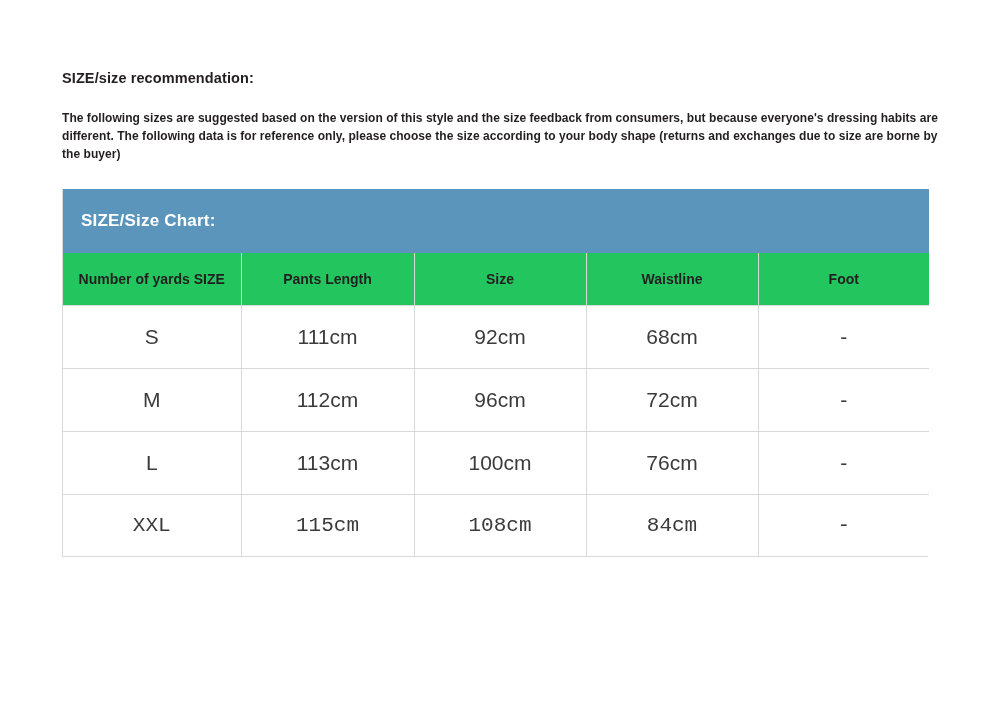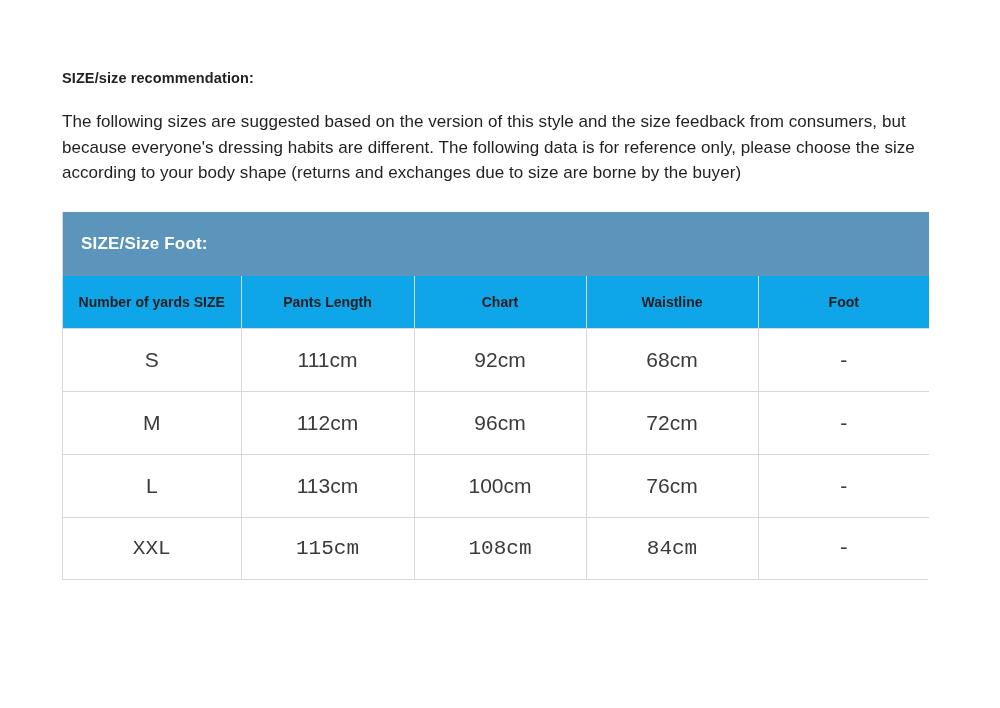--- a/index.html
+++ b/index.html
@@ -22,22 +22,22 @@
     padding: 70px 62px 0 62px;
   }
   .heading {
     font-size: 14.5px;
     font-weight: bold;
     letter-spacing: .1px;
     margin: 0 0 22px 0;
     line-height: 1.2;
   }
   .intro {
-    font-size: 17px;
-    font-weight: normal;
+    font-size: 12px;
+    font-weight: bold;
     line-height: 1.5;
     margin: 14px 0 26px 0;
     max-width: 880px;
     letter-spacing: .05px;
   }
   .table-wrap {
     width: 866px;
     border-left: 1px solid #d9d9d9;
     border-right: 1px solid #d9d9d9;
     border-bottom: 1px solid #d9d9d9;
@@ -58,21 +58,21 @@
     letter-spacing: .2px;
   }
   table.size-chart th {
     font-size: 14px;
     font-weight: bold;
     color: #231f20;
     text-align: center;
     padding: 18px 4px;
     border-bottom: 1px solid #d9d9d9;
     border-right: 1px solid #d9d9d9;
-    background: #0ea5e9;
+    background: #22c55e;
   }
   table.size-chart th:last-child { border-right: none; }
   table.size-chart td.cell {
     font-size: 21px;
     text-align: center;
     color: #3b3b3b;
     padding: 19px 4px;
     border-bottom: 1px solid #d9d9d9;
     border-right: 1px solid #d9d9d9;
     background: #ffffff;
@@ -100,26 +100,26 @@
     <table class="size-chart">
       <colgroup>
         <col class="col-0">
         <col class="col-1">
         <col class="col-2">
         <col class="col-3">
         <col class="col-4">
       </colgroup>
       <tbody>
         <tr class="title-row">
-          <td colspan="5">SIZE/Size Foot:</td>
+          <td colspan="5">SIZE/Size Chart:</td>
         </tr>
         <tr>
           <th class="th-first">Number of yards SIZE</th>
           <th>Pants Length</th>
-          <th>Chart</th>
+          <th>Size</th>
           <th>Waistline</th>
           <th>Foot</th>
         </tr>
 
         <tr>
           <td class="cell">S</td>
           <td class="cell">111cm</td>
           <td class="cell">92cm</td>
           <td class="cell">68cm</td>
           <td class="cell">-</td>

